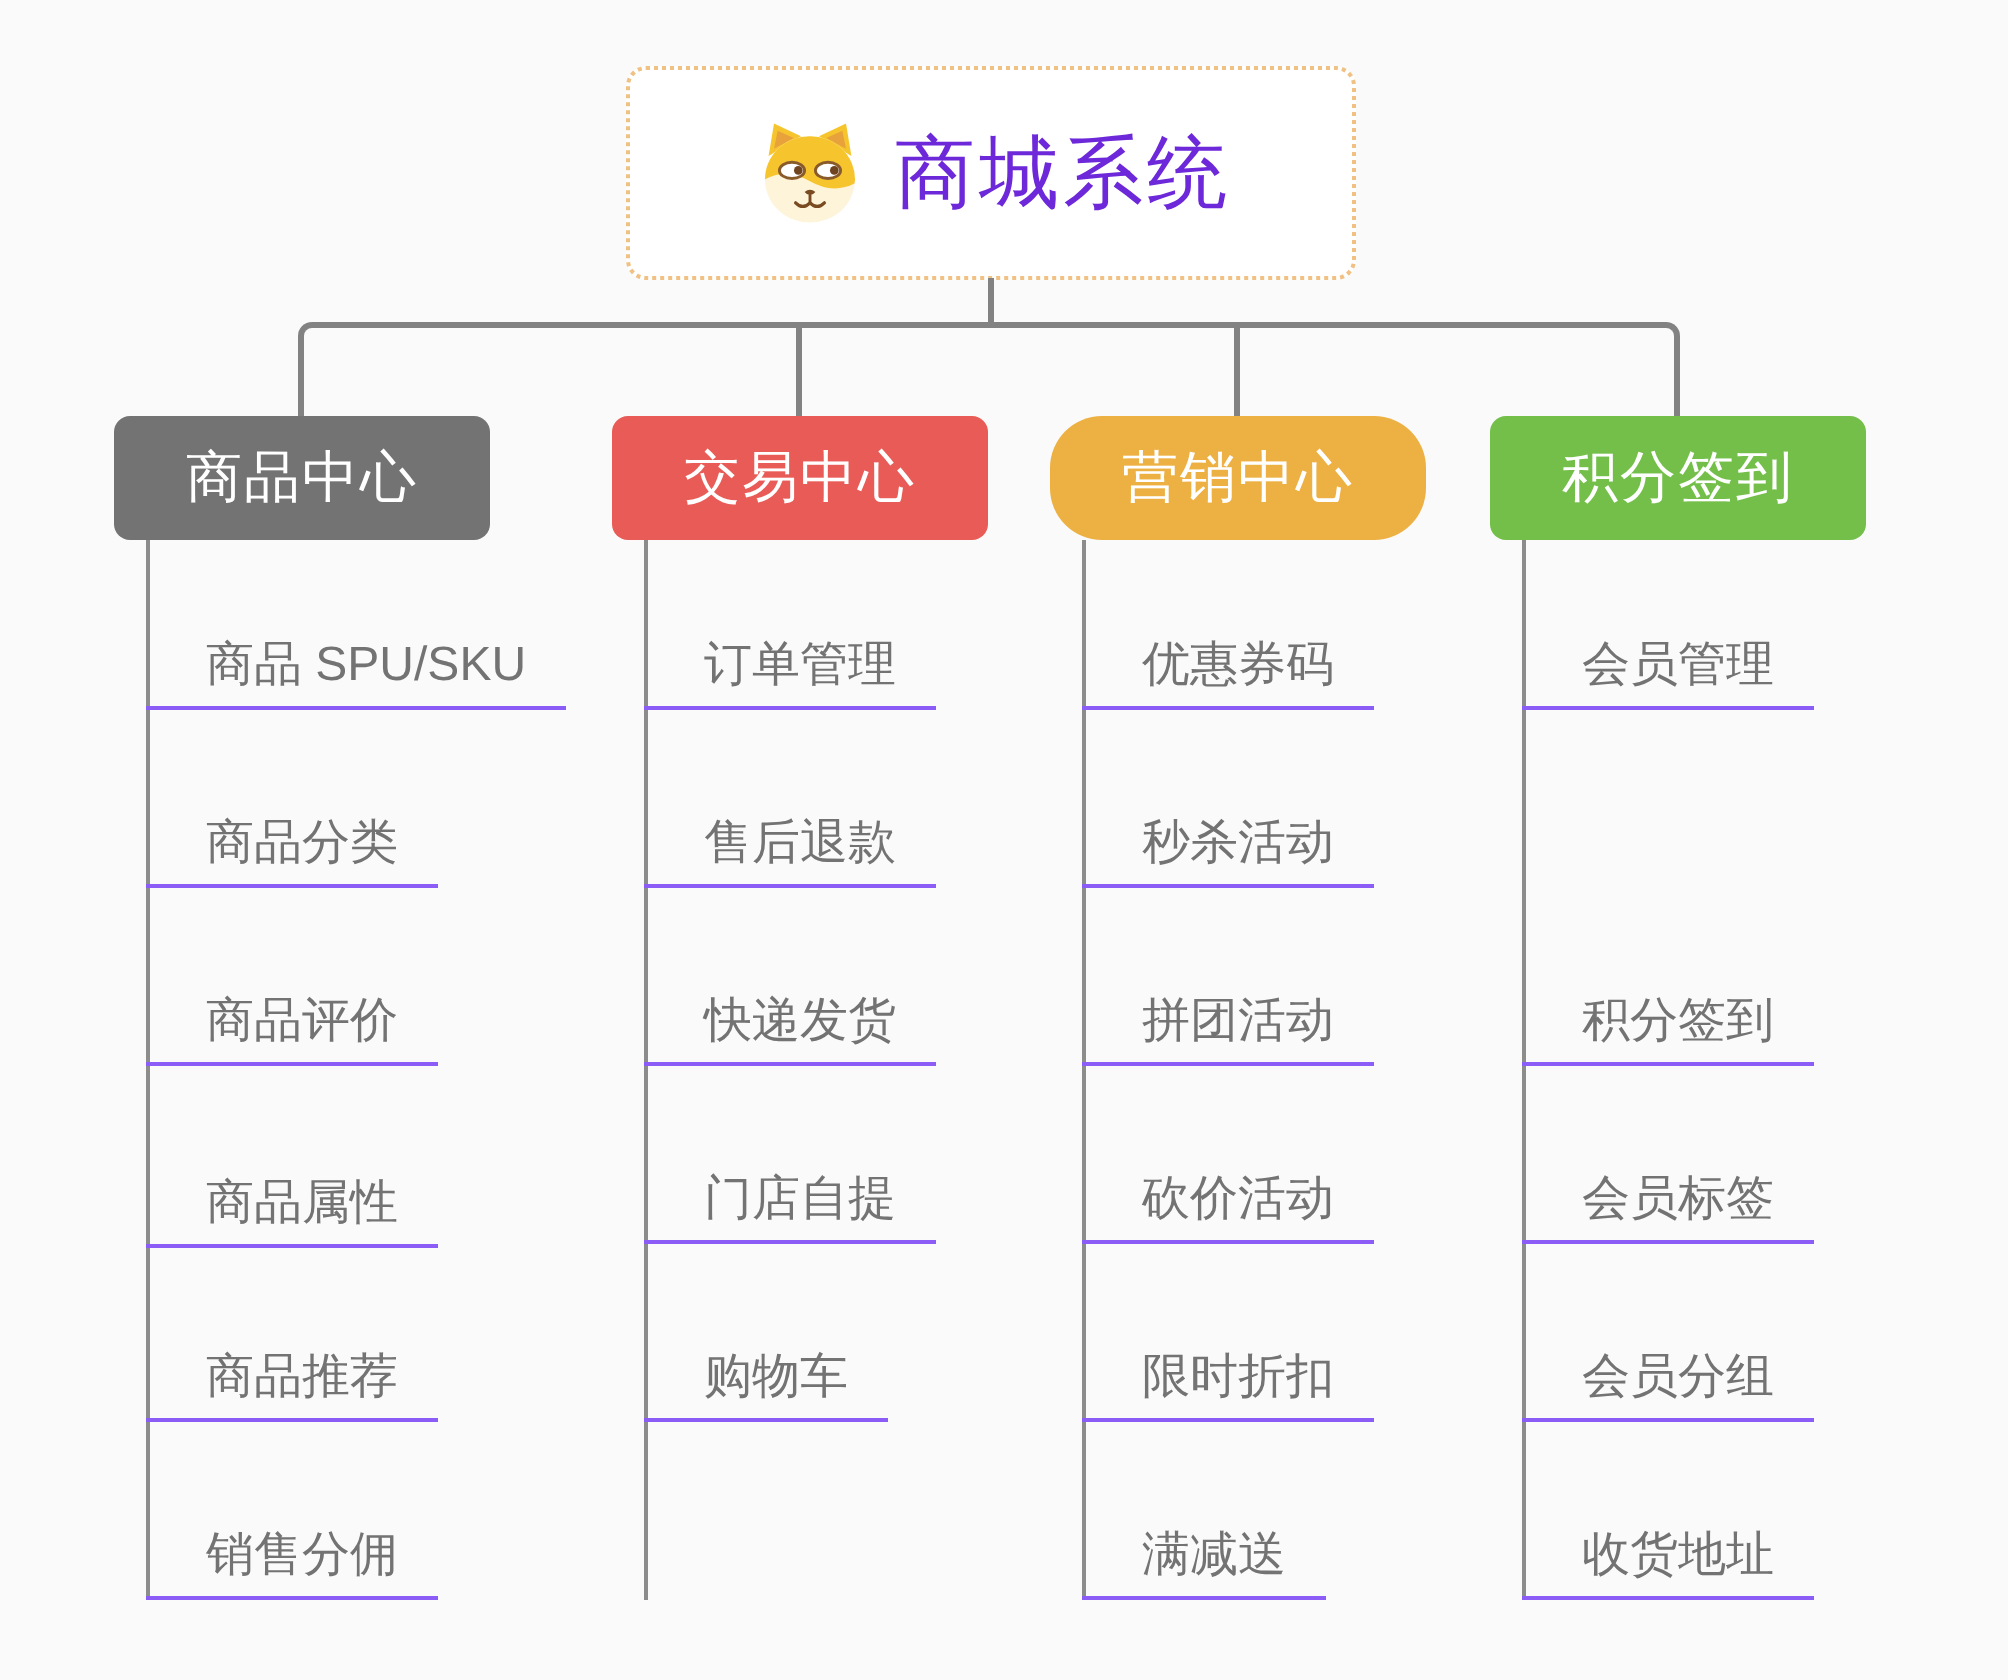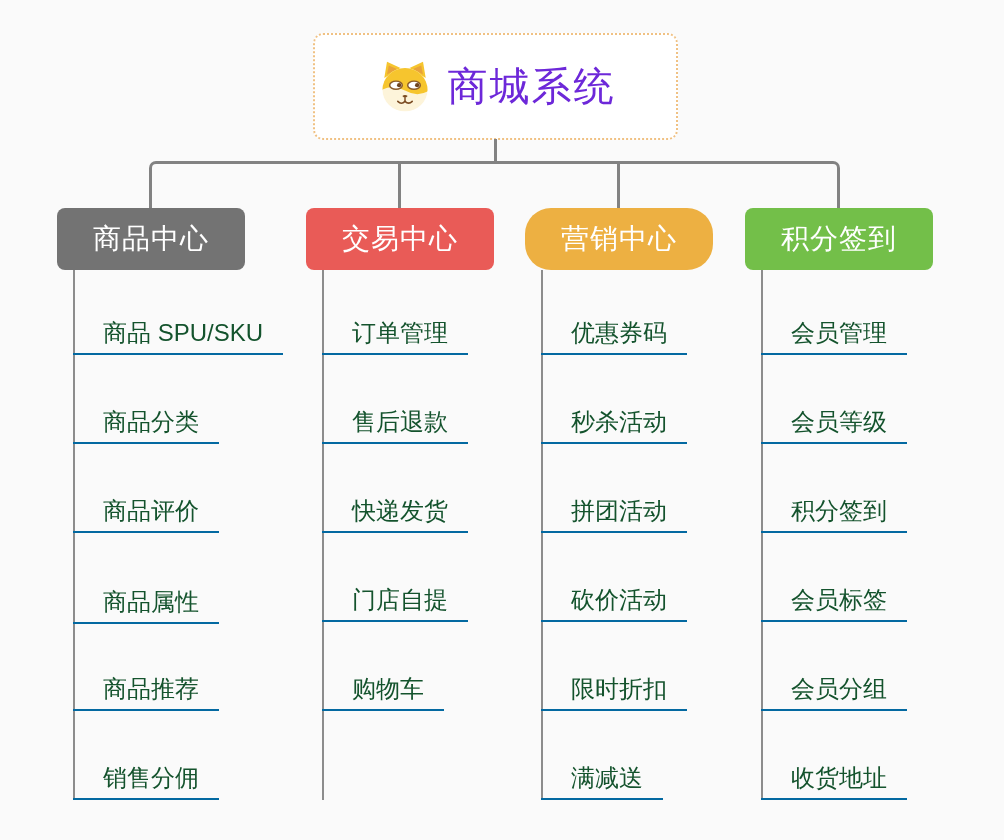--- a/index.html
+++ b/index.html
@@ -84,23 +84,23 @@
     left: 16px; top: 62px;
     width: 0; height: 530px;
     border-left: 2px solid #8c8c8c;
   }
   .leaf {
     position: absolute;
     left: 16px;
     white-space: nowrap;
     font-size: 24px;
     line-height: 37px;
-    color: #14532d;
+    color: #737373;
     padding: 0 20px 2px 30px;
-    border-bottom: 2px solid #0369a1;
+    border-bottom: 2px solid #8b5cf6;
     cursor: pointer;
   }
 </style>
 </head>
 <body>
 
 <div id="canvas">
 
   <div class="root-node">
     <svg class="root-icon" viewBox="0 0 64 60" xmlns="http://www.w3.org/2000/svg">
@@ -174,20 +174,19 @@
       <div class="leaf" style="top: 462px;">限时折扣</div>
       <div class="leaf" style="top: 551px;">满减送</div>
     </div>
 
   <div class="branch" style="left:745px">
     <div class="branch-box" style="background: rgb(115, 191, 73);">
       <span>积分签到</span>
     </div>
     <div class="trunk"></div>
   <div class="leaf" style="top: 106px;">会员管理</div>
-      <div class="leaf" style="top: 195px;">会员等级</div>
       <div class="leaf" style="top: 284px;">积分签到</div>
       <div class="leaf" style="top: 373px;">会员标签</div>
       <div class="leaf" style="top: 462px;">会员分组</div>
       <div class="leaf" style="top: 551px;">收货地址</div>
     </div>
 
 </div>
 
 </body></html>

